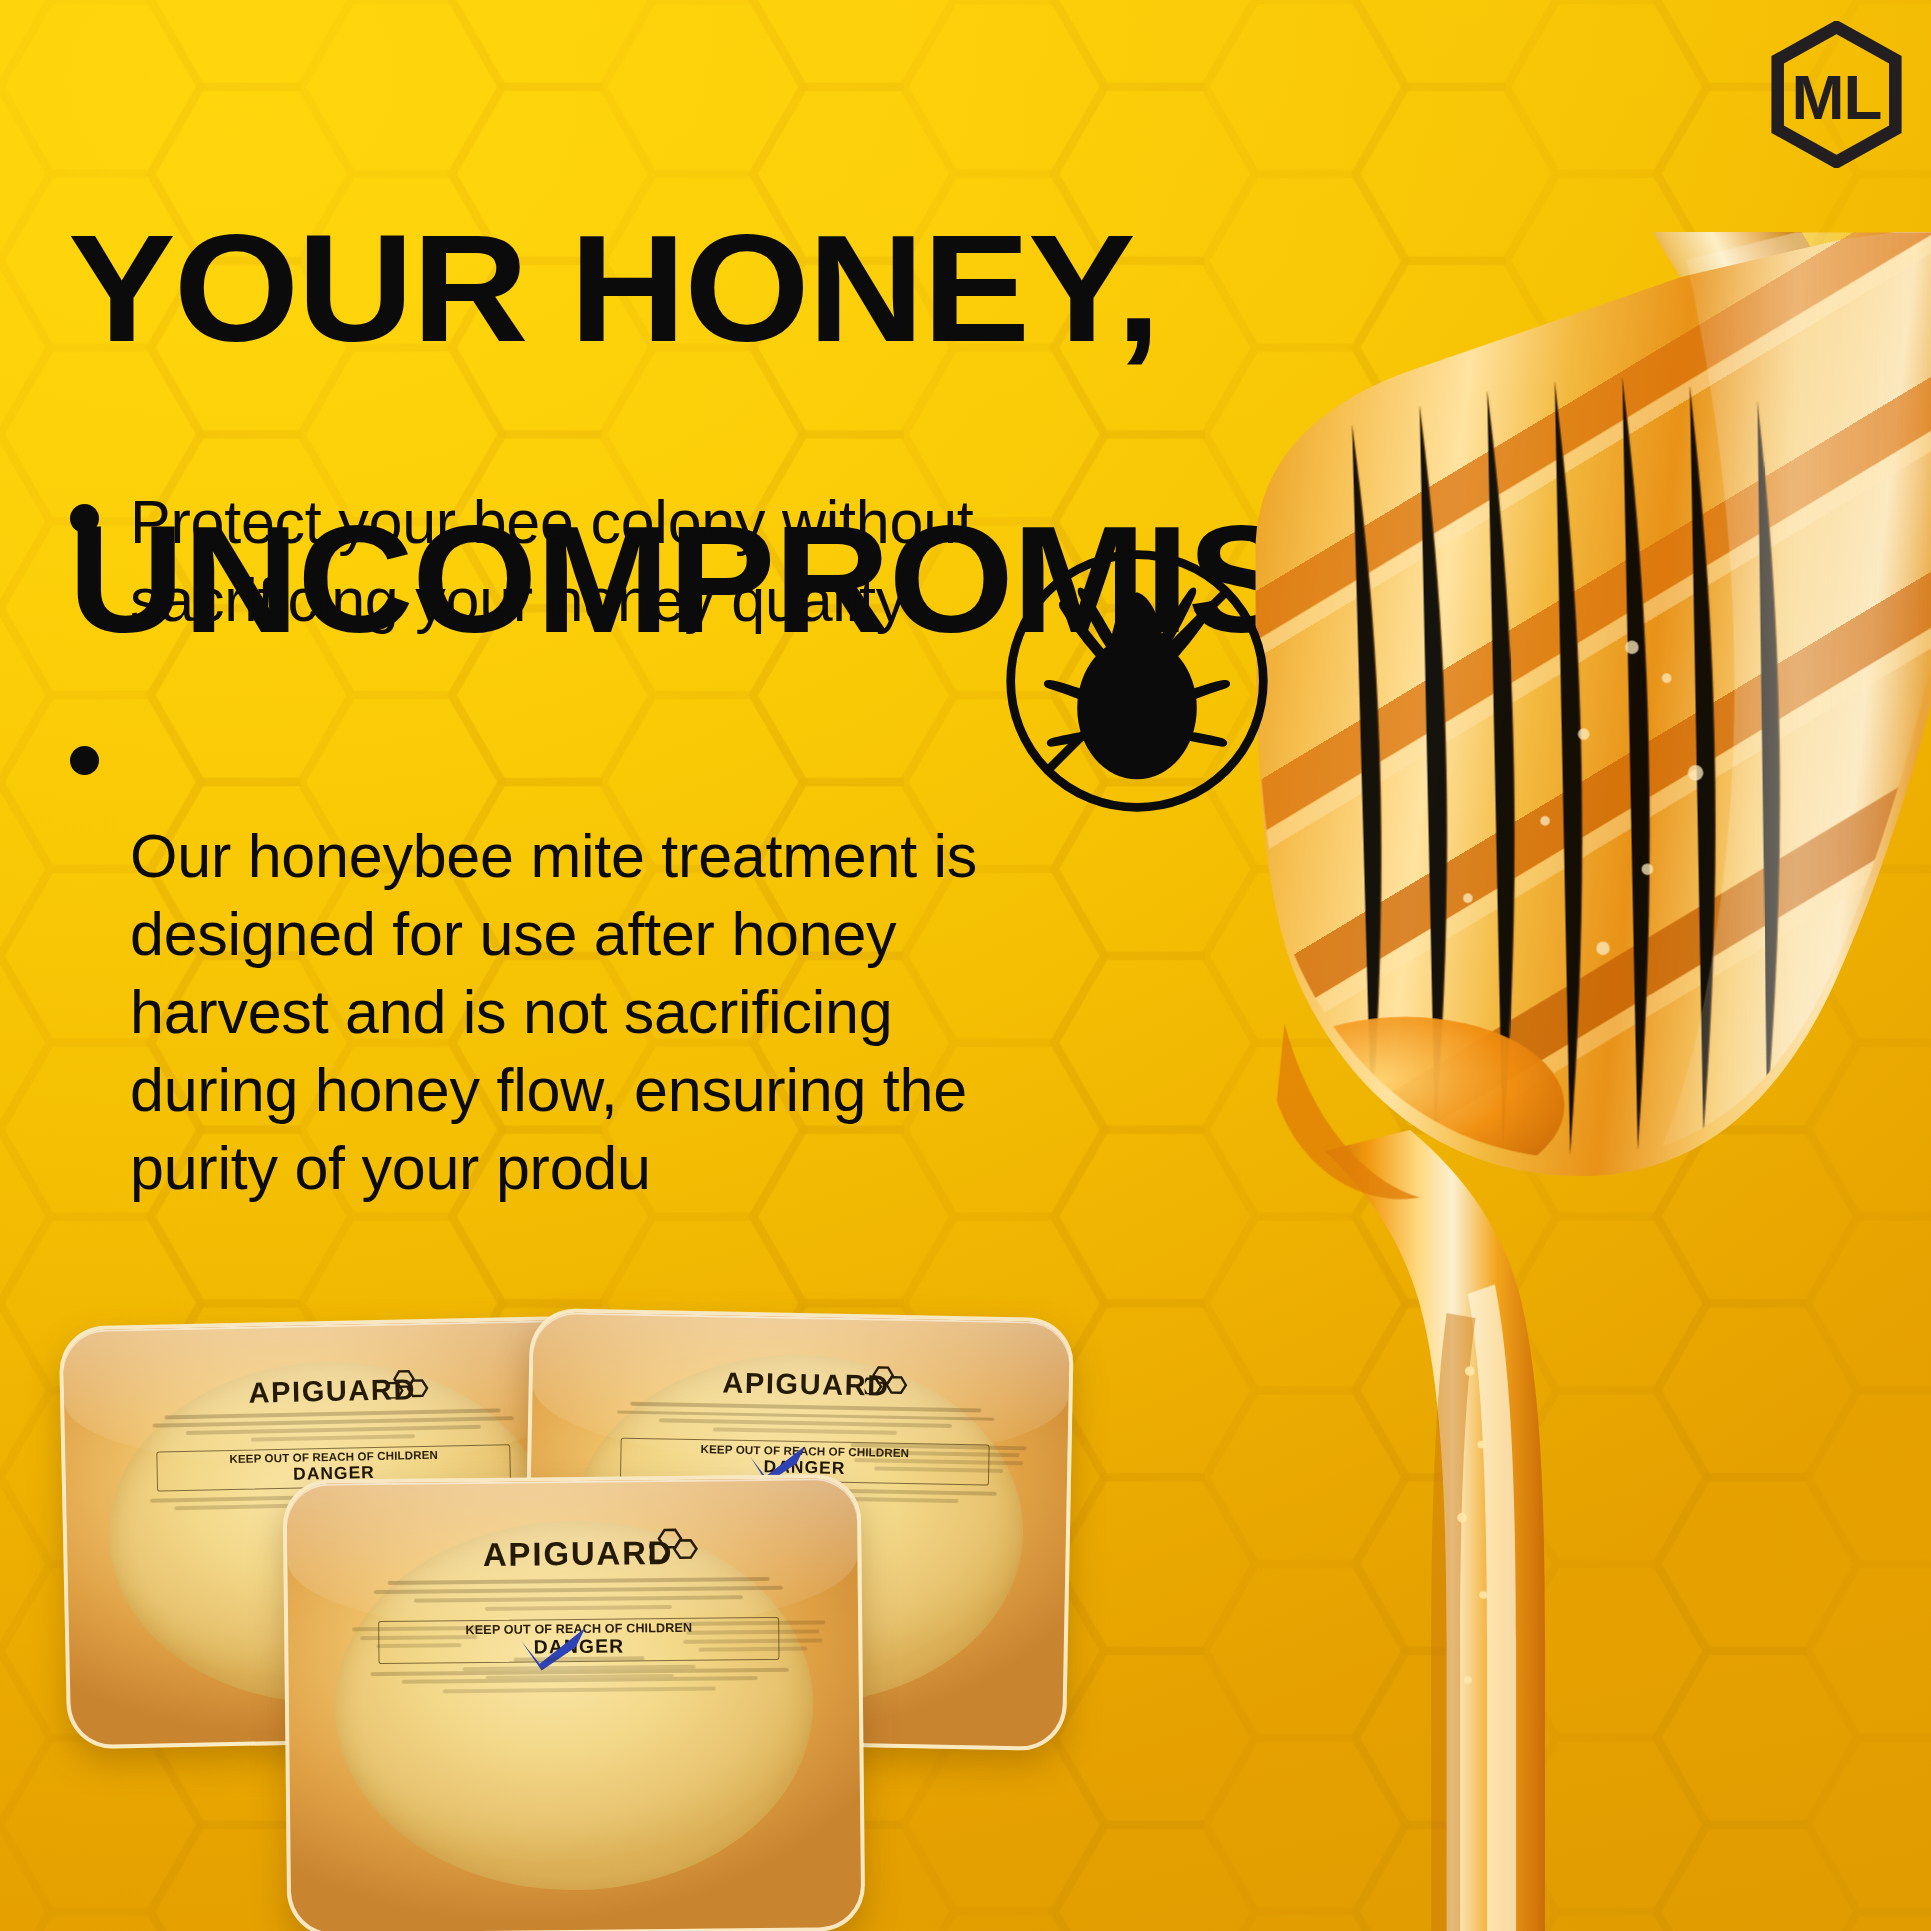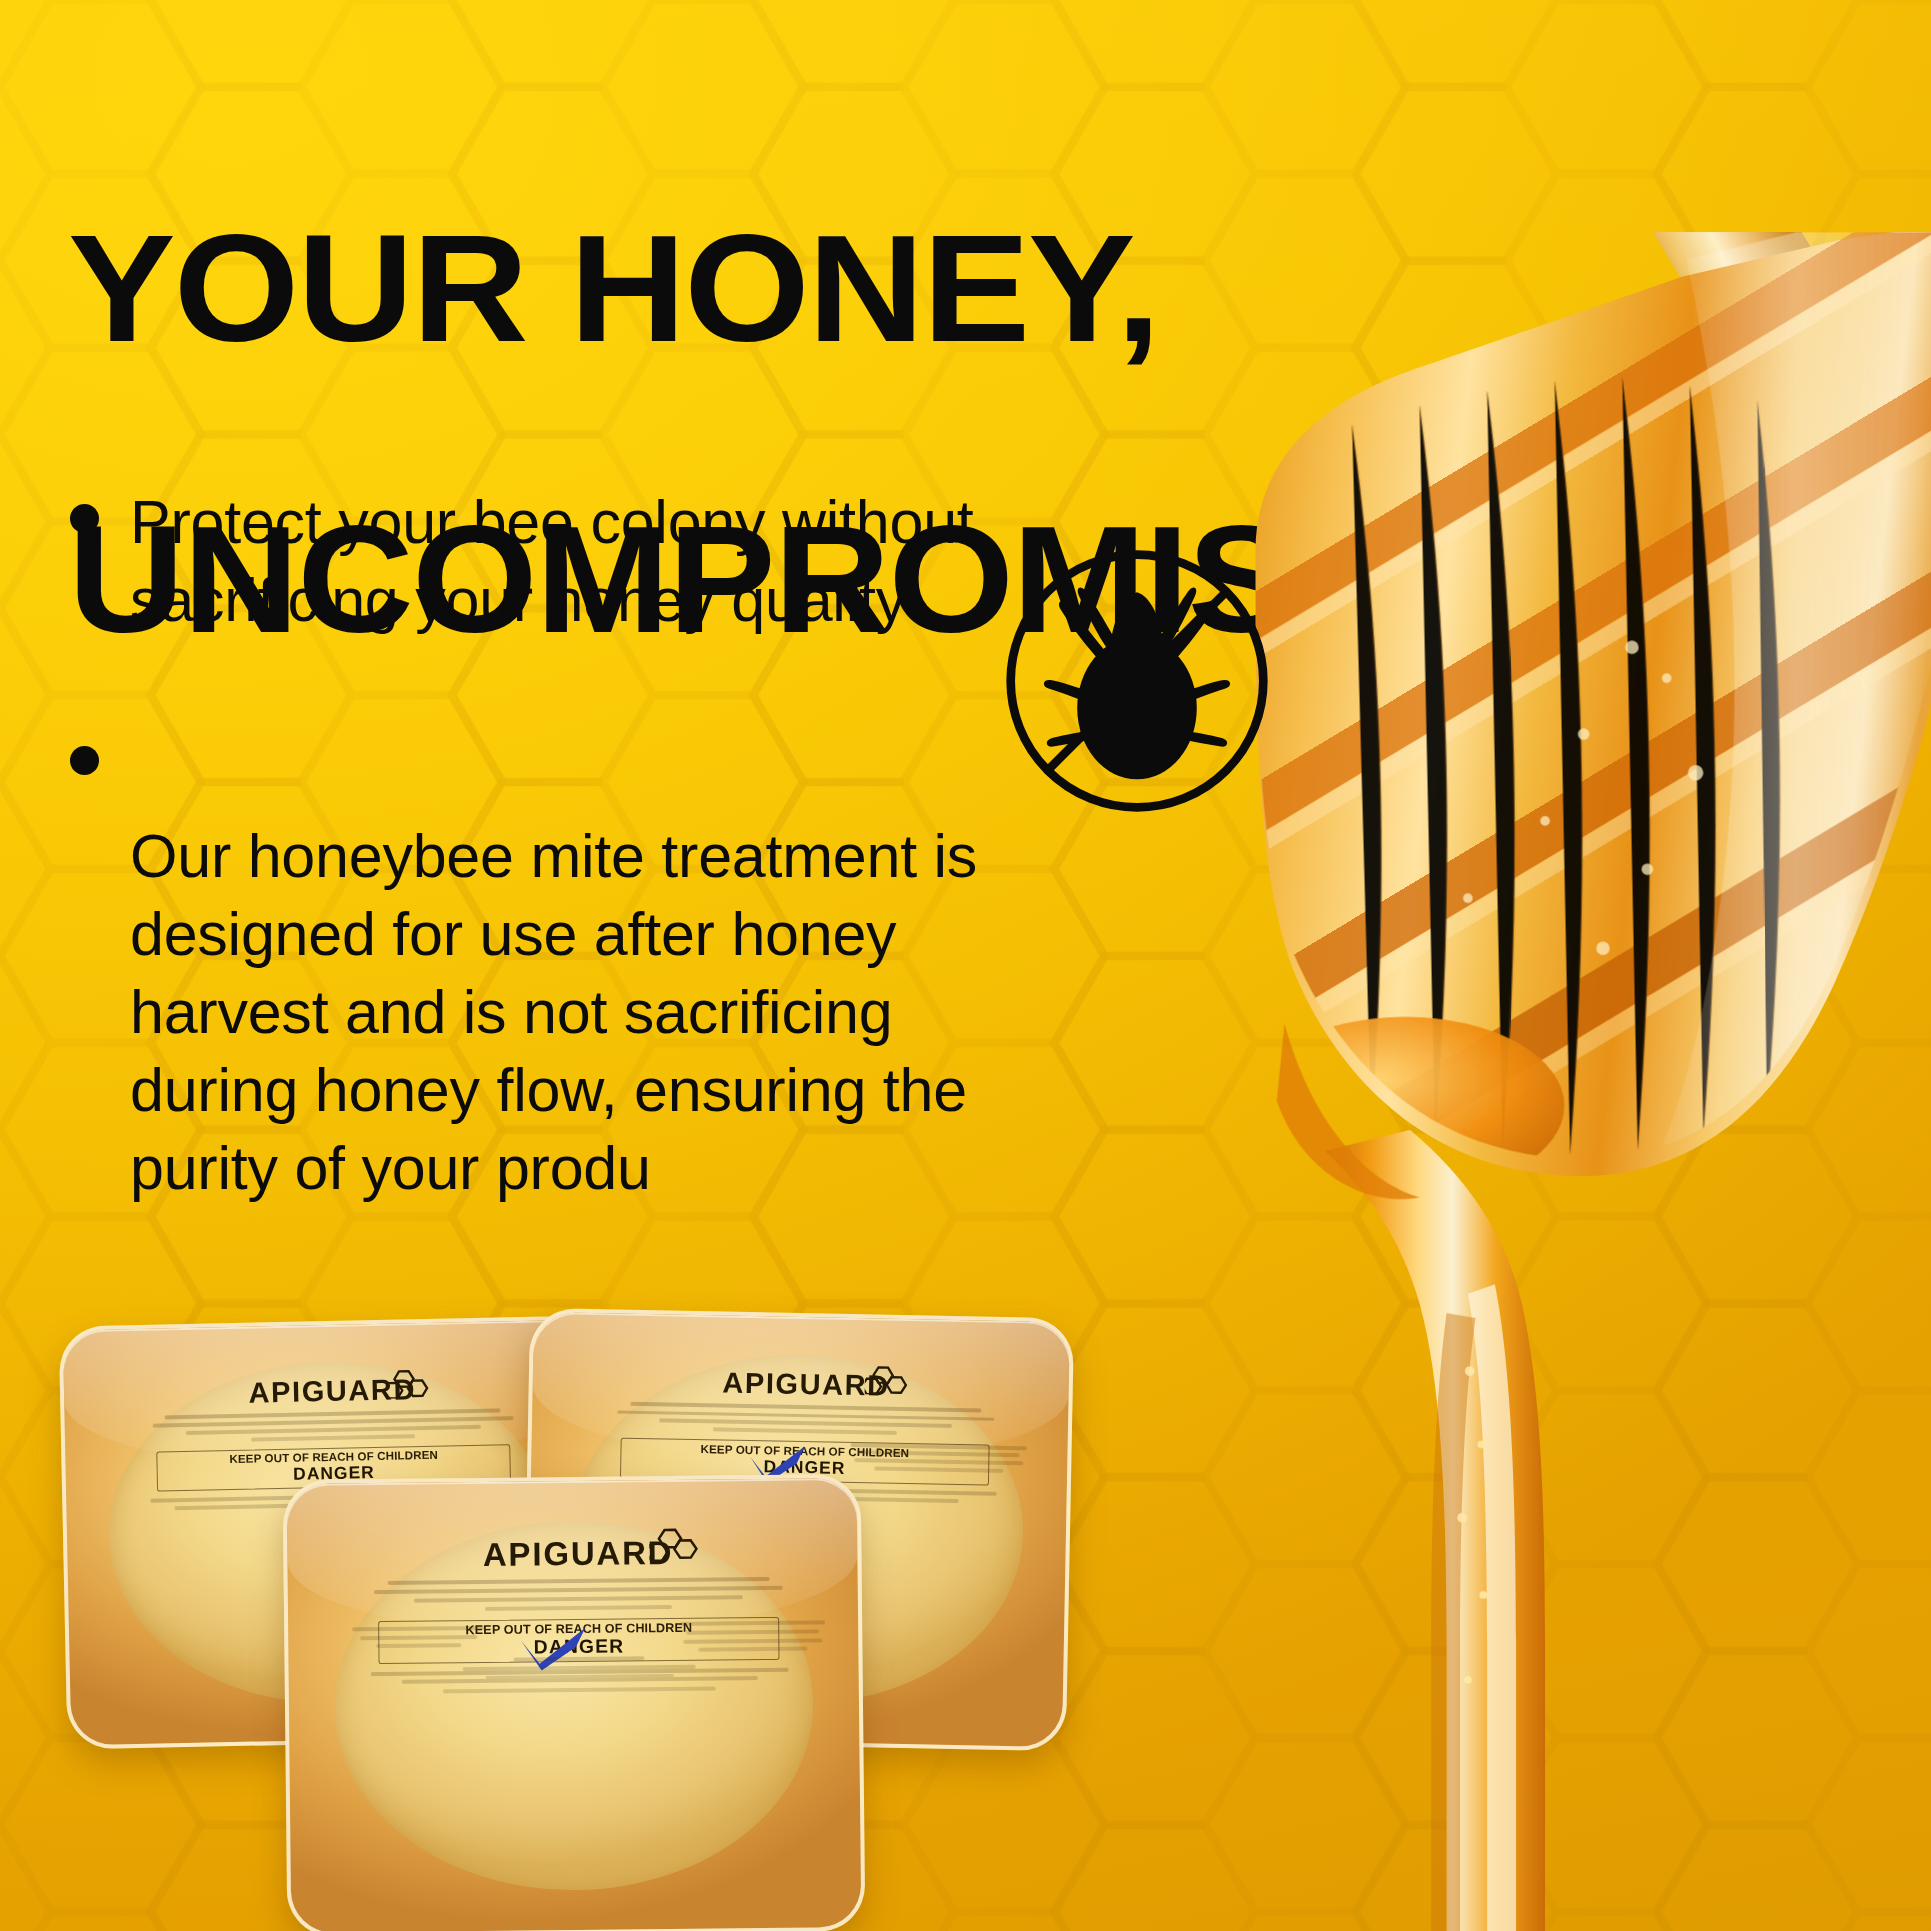--- a/index.html
+++ b/index.html
@@ -129,20 +129,26 @@
         <mask id="hexmask">
           <rect width="2000" height="2000" fill="url(#hexfade)"></rect>
         </mask>
       </defs>
       <rect width="2000" height="2000" fill="url(#hexpat)" mask="url(#hexmask)"></rect>
     </svg>
   </div>
 
   <div class="bg-vignette"></div>
 
+  <div class="logo">
+    <svg viewBox="0 0 140 152" aria-hidden="true">
+      <polygon points="70,6 131,40 131,112 70,146 9,112 9,40" fill="none" stroke="#231F20" stroke-width="13" stroke-linejoin="miter"></polygon>
+      <text x="70" y="101" text-anchor="middle" font-family="Liberation Sans, sans-serif" font-weight="700" font-size="66" fill="#231F20" letter-spacing="-1">ML</text>
+    </svg>
+  </div>
 
   <div class="headline">
     <span class="l1">YOUR HONEY,</span>
     <span class="l2">UNCOMPROMISED</span>
   </div>
 
   <div class="dipper-wrap">
     <svg viewBox="0 0 1030 1790" aria-hidden="true">
       <defs>
         <linearGradient id="woodg" x1="0" y1="0" x2="1" y2="0.15">

